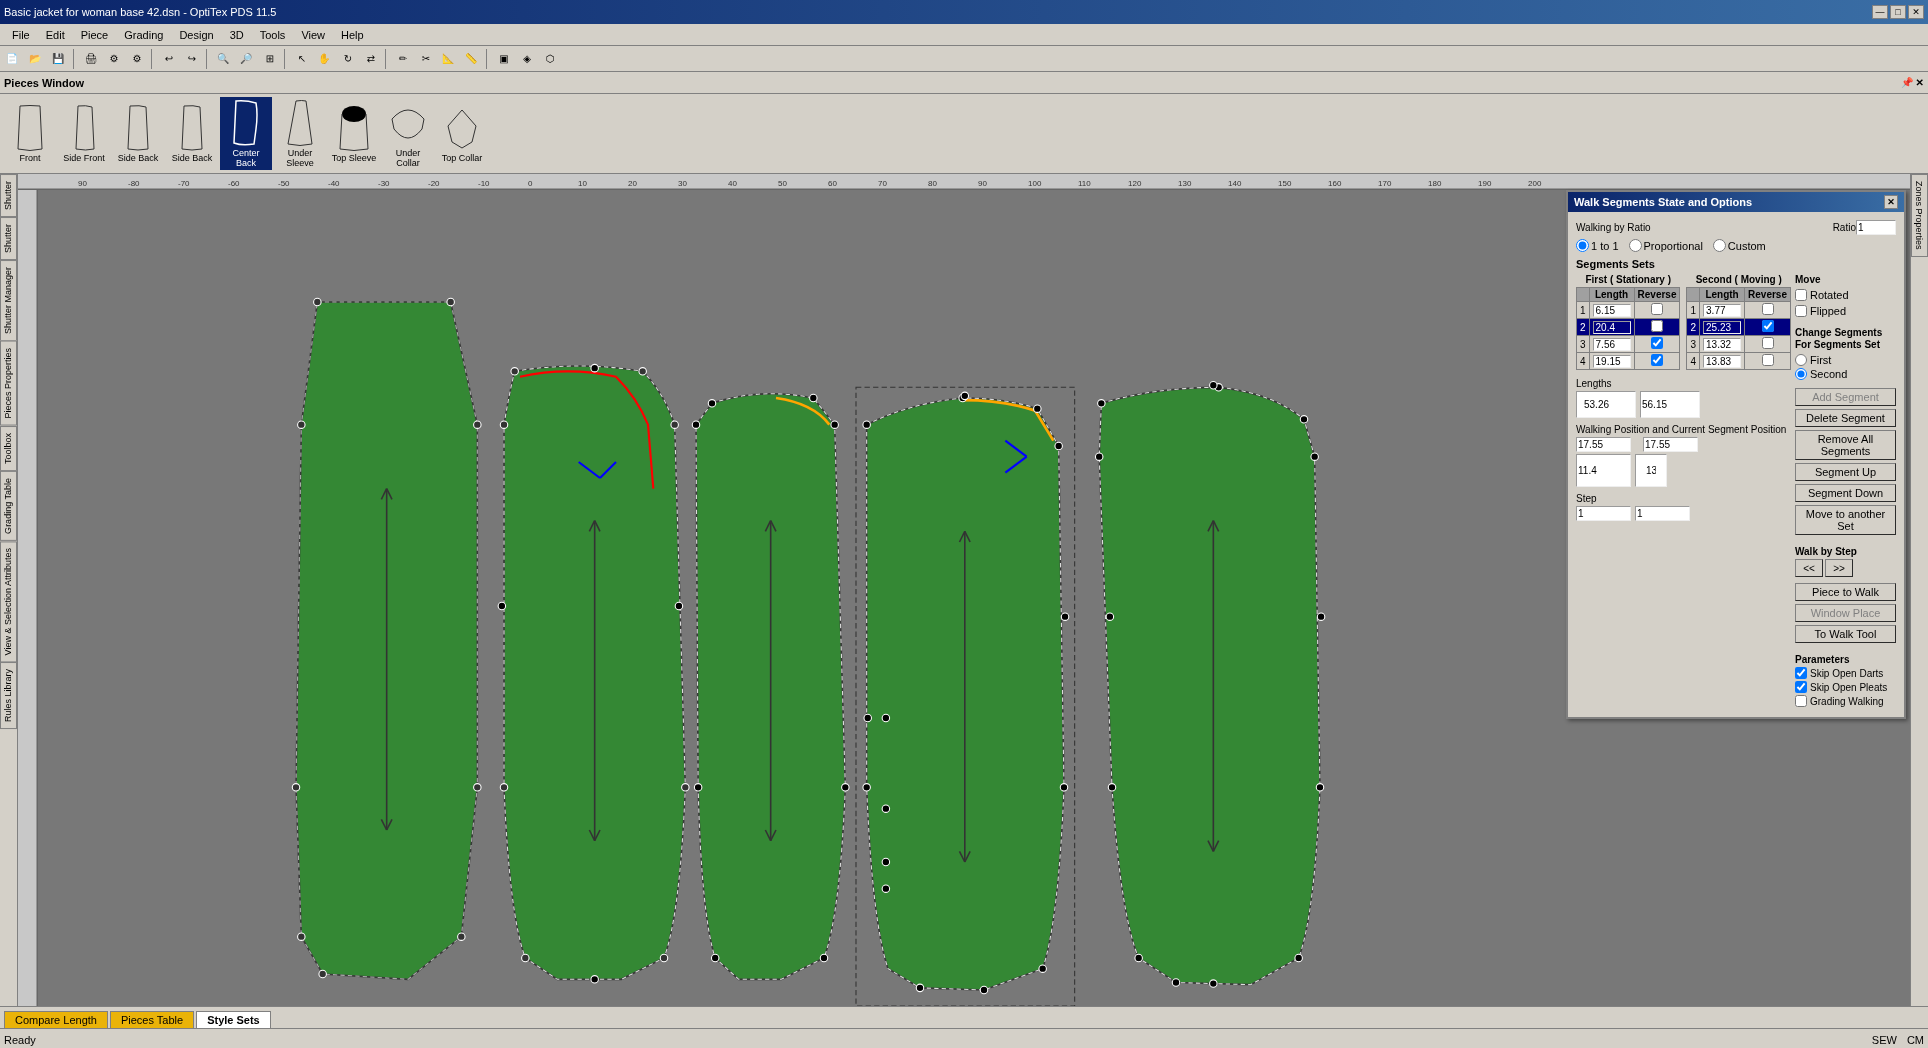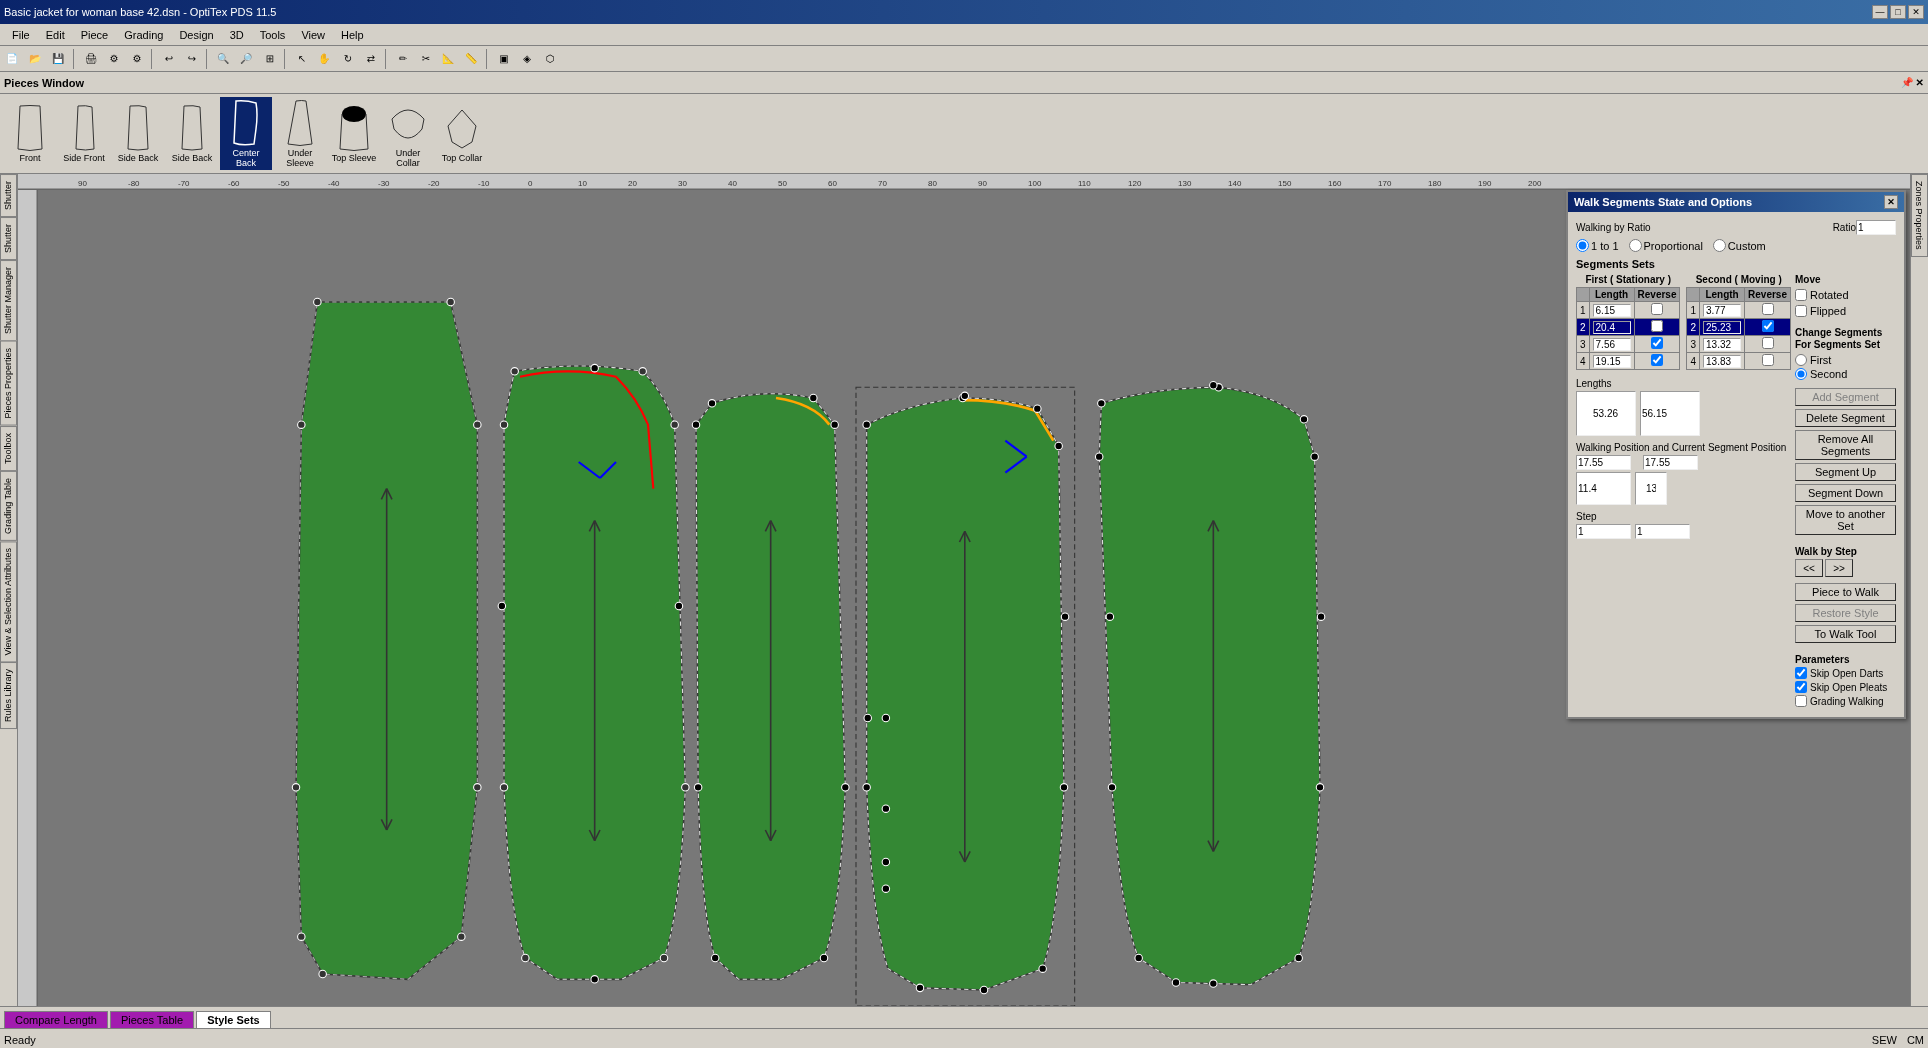--- a/index.html
+++ b/index.html
@@ -161,21 +161,21 @@
     #bottom-tabs {
       height: 22px;
       background: #d4d0c8;
       display: flex;
       align-items: flex-end;
       border-top: 1px solid #808080;
       padding: 0 4px;
     }
     .bottom-tab {
       padding: 2px 10px;
-      background: #a21caf;
+      background: #eab308;
       border: 1px solid #808080;
       border-bottom: none;
       cursor: pointer;
       font-size: 11px;
       margin-right: 2px;
     }
     .bottom-tab.active {
       background: white;
       font-weight: bold;
     }
@@ -728,21 +728,21 @@
                         <td><input type="checkbox" style=""></td>
                       </tr>
                     </tbody>
                   </table>
                 </div>
               </div>
 
               <div style="margin-top:8px;">
                 <div style="font-size:10px;margin-bottom:2px;">Lengths</div>
                 <div style="display:flex;gap:4px;">
-                  <input type="text" value="53.26" style="width: 60px; font-size: 10px; border: 1px inset; padding: 16px;">
+                  <input type="text" value="53.26" style="width: 60px; font-size: 10px; border: 1px inset; padding: 7px;">
                   <input type="text" value="56.15" style="width: 60px; font-size: 10px; border: 1px inset; padding: 1px;">
                 </div>
               </div>
 
               <div style="margin-top:6px;">
                 <div style="font-size:10px;margin-bottom:2px;">Walking Position and Current Segment Position</div>
                 <div style="display:flex;gap:12px;margin-bottom:2px;">
                   <input type="text" value="17.55" style="width: 55px; font-size: 10px; border: 1px inset; padding: 1px;">
                   <input type="text" value="17.55" style="width: 55px; font-size: 10px; border: 1px inset; padding: 1px;">
                 </div>
@@ -797,21 +797,21 @@
               <div style="margin-top:6px;">
                 <div style="font-size:10px;font-weight:bold;margin-bottom:2px;">Walk by Step</div>
                 <div style="display:flex;gap:2px;">
                   <button class="step-btn">&lt;&lt;</button>
                   <button class="step-btn">&gt;&gt;</button>
                 </div>
               </div>
 
               <div style="margin-top:4px;">
                 <button class="dialog-btn">Piece to Walk</button>
-                <button class="dialog-btn disabled">Restore Style</button>
+                <button class="dialog-btn disabled">Window Place</button>
                 <button class="dialog-btn">To Walk Tool</button>
               </div>
 
               <div style="margin-top:6px;">
                 <div style="font-weight:bold;font-size:10px;margin-bottom:2px;">Parameters</div>
                 <div class="checkbox-row">
                   <input type="checkbox" checked="" style="">
                   <span style="font-size:10px;">Skip Open Darts</span>
                 </div>
                 <div class="checkbox-row">

